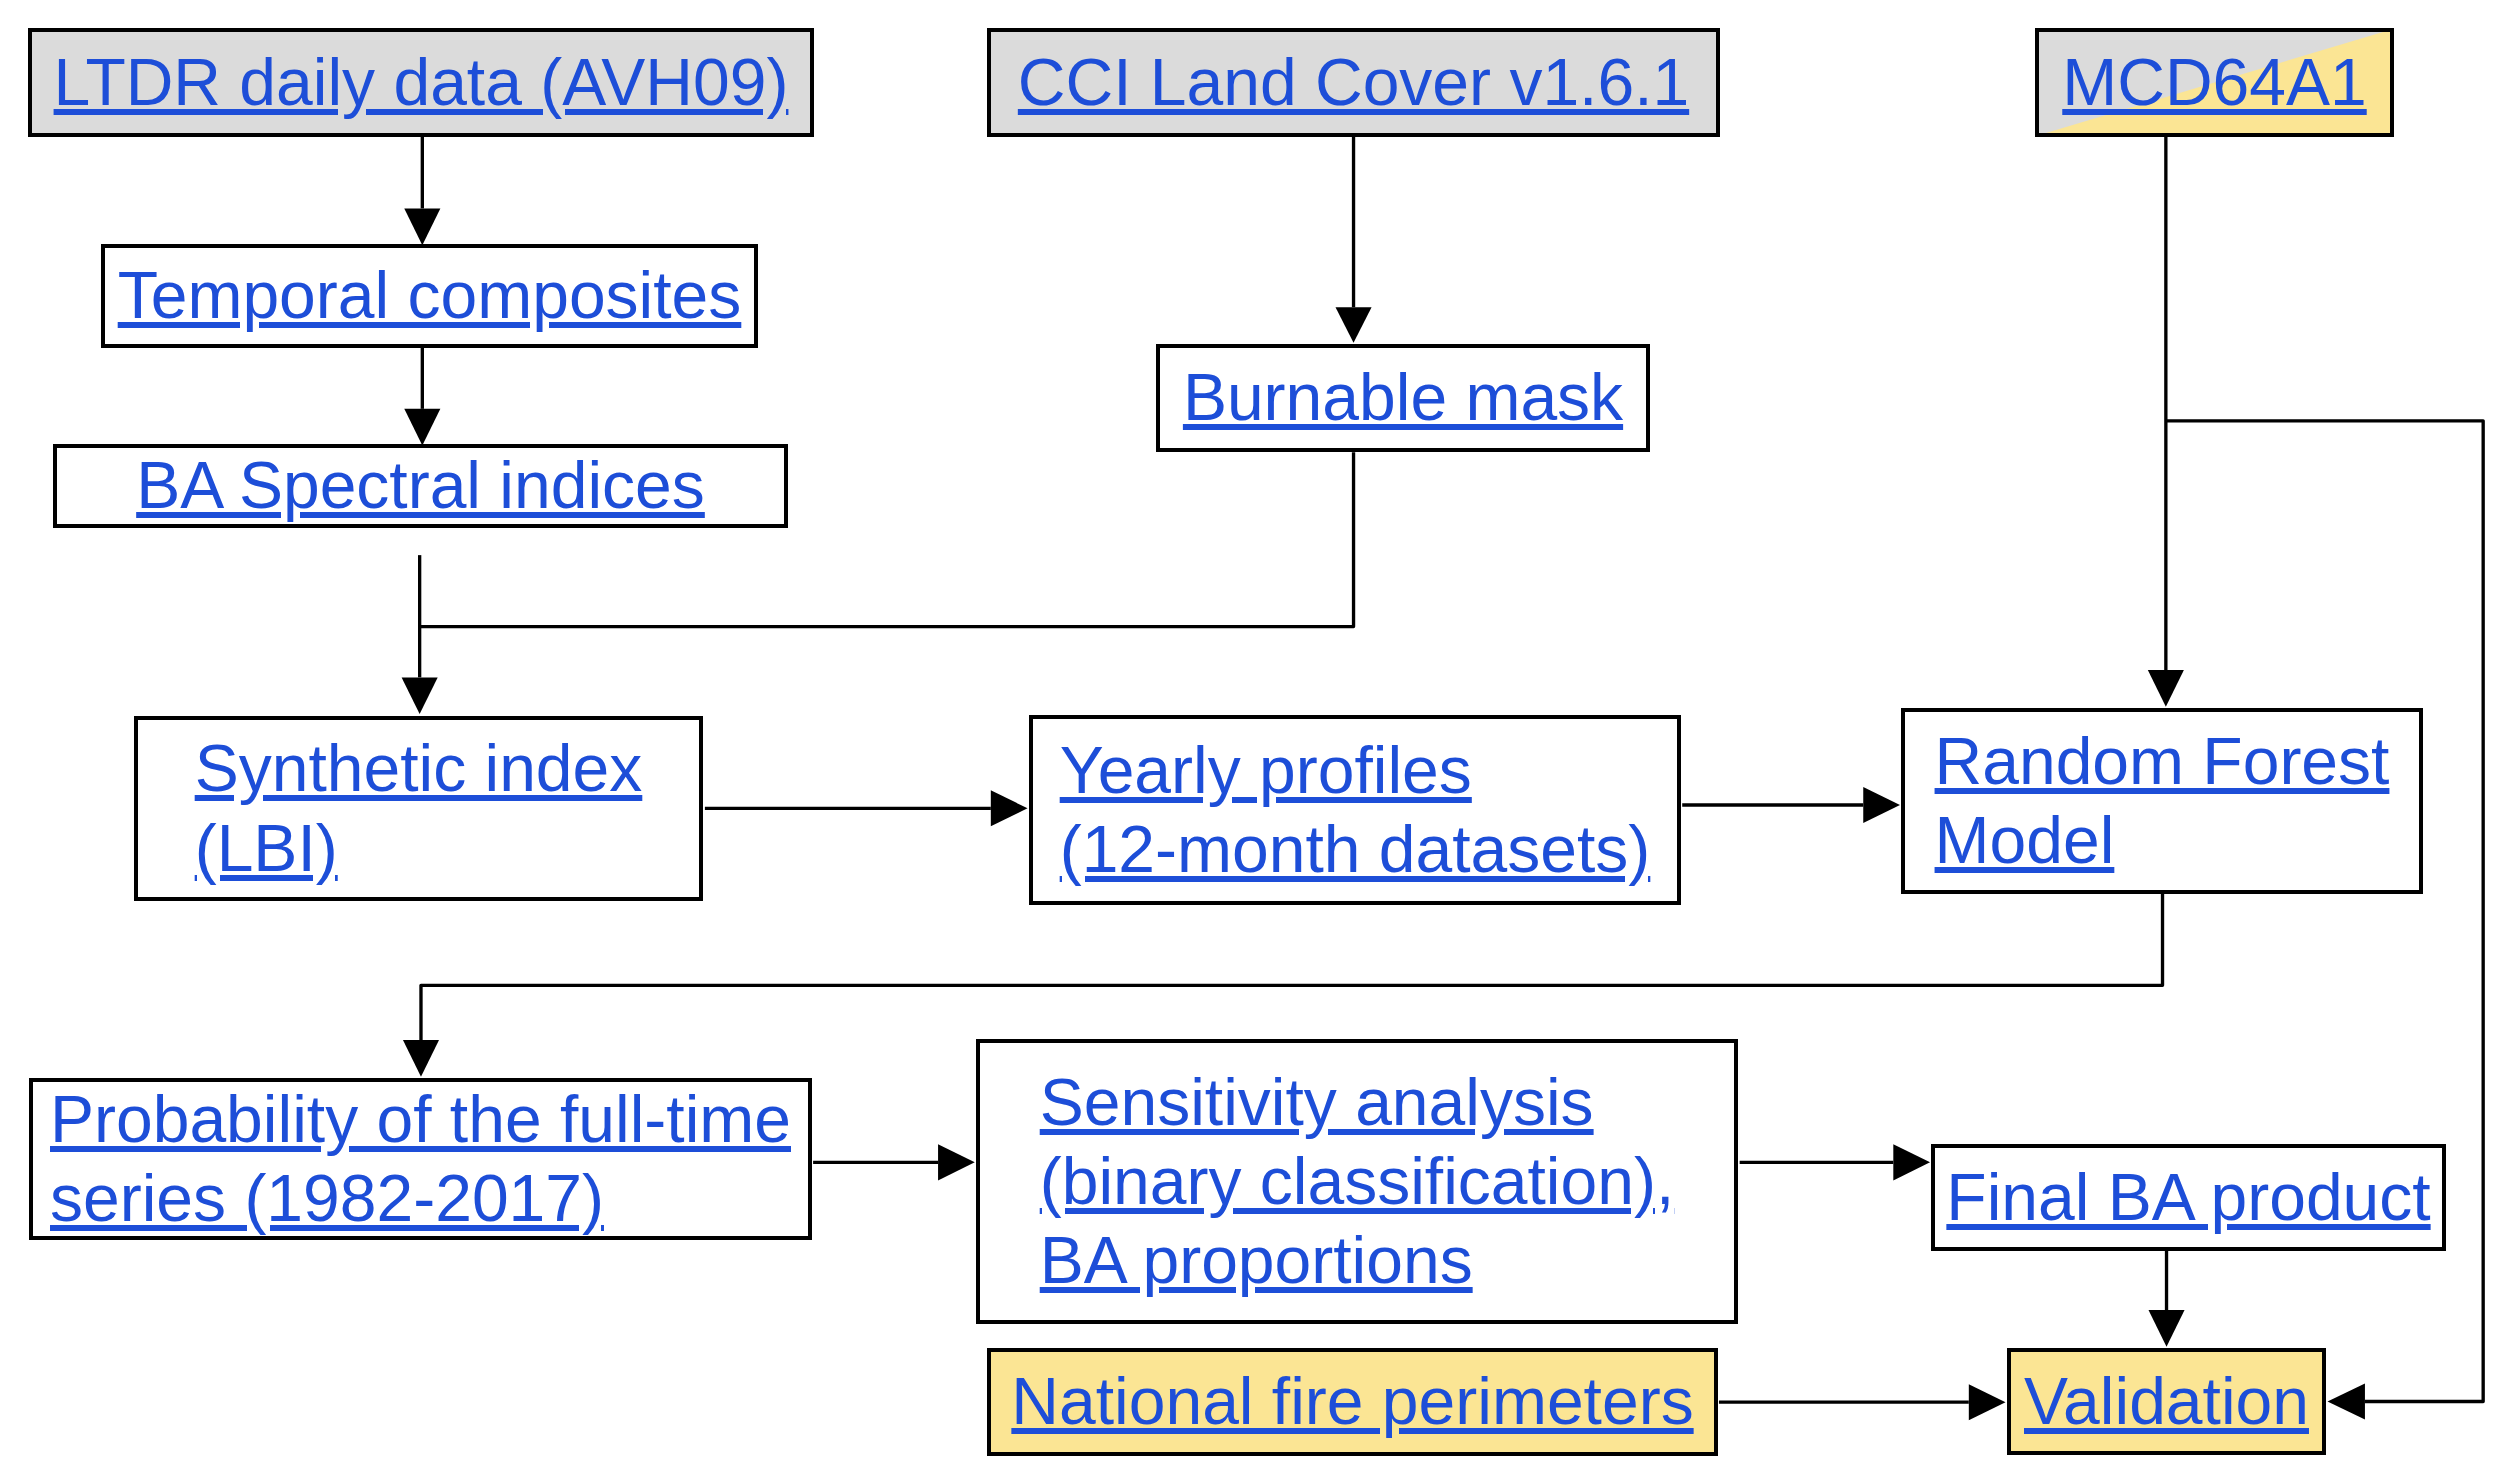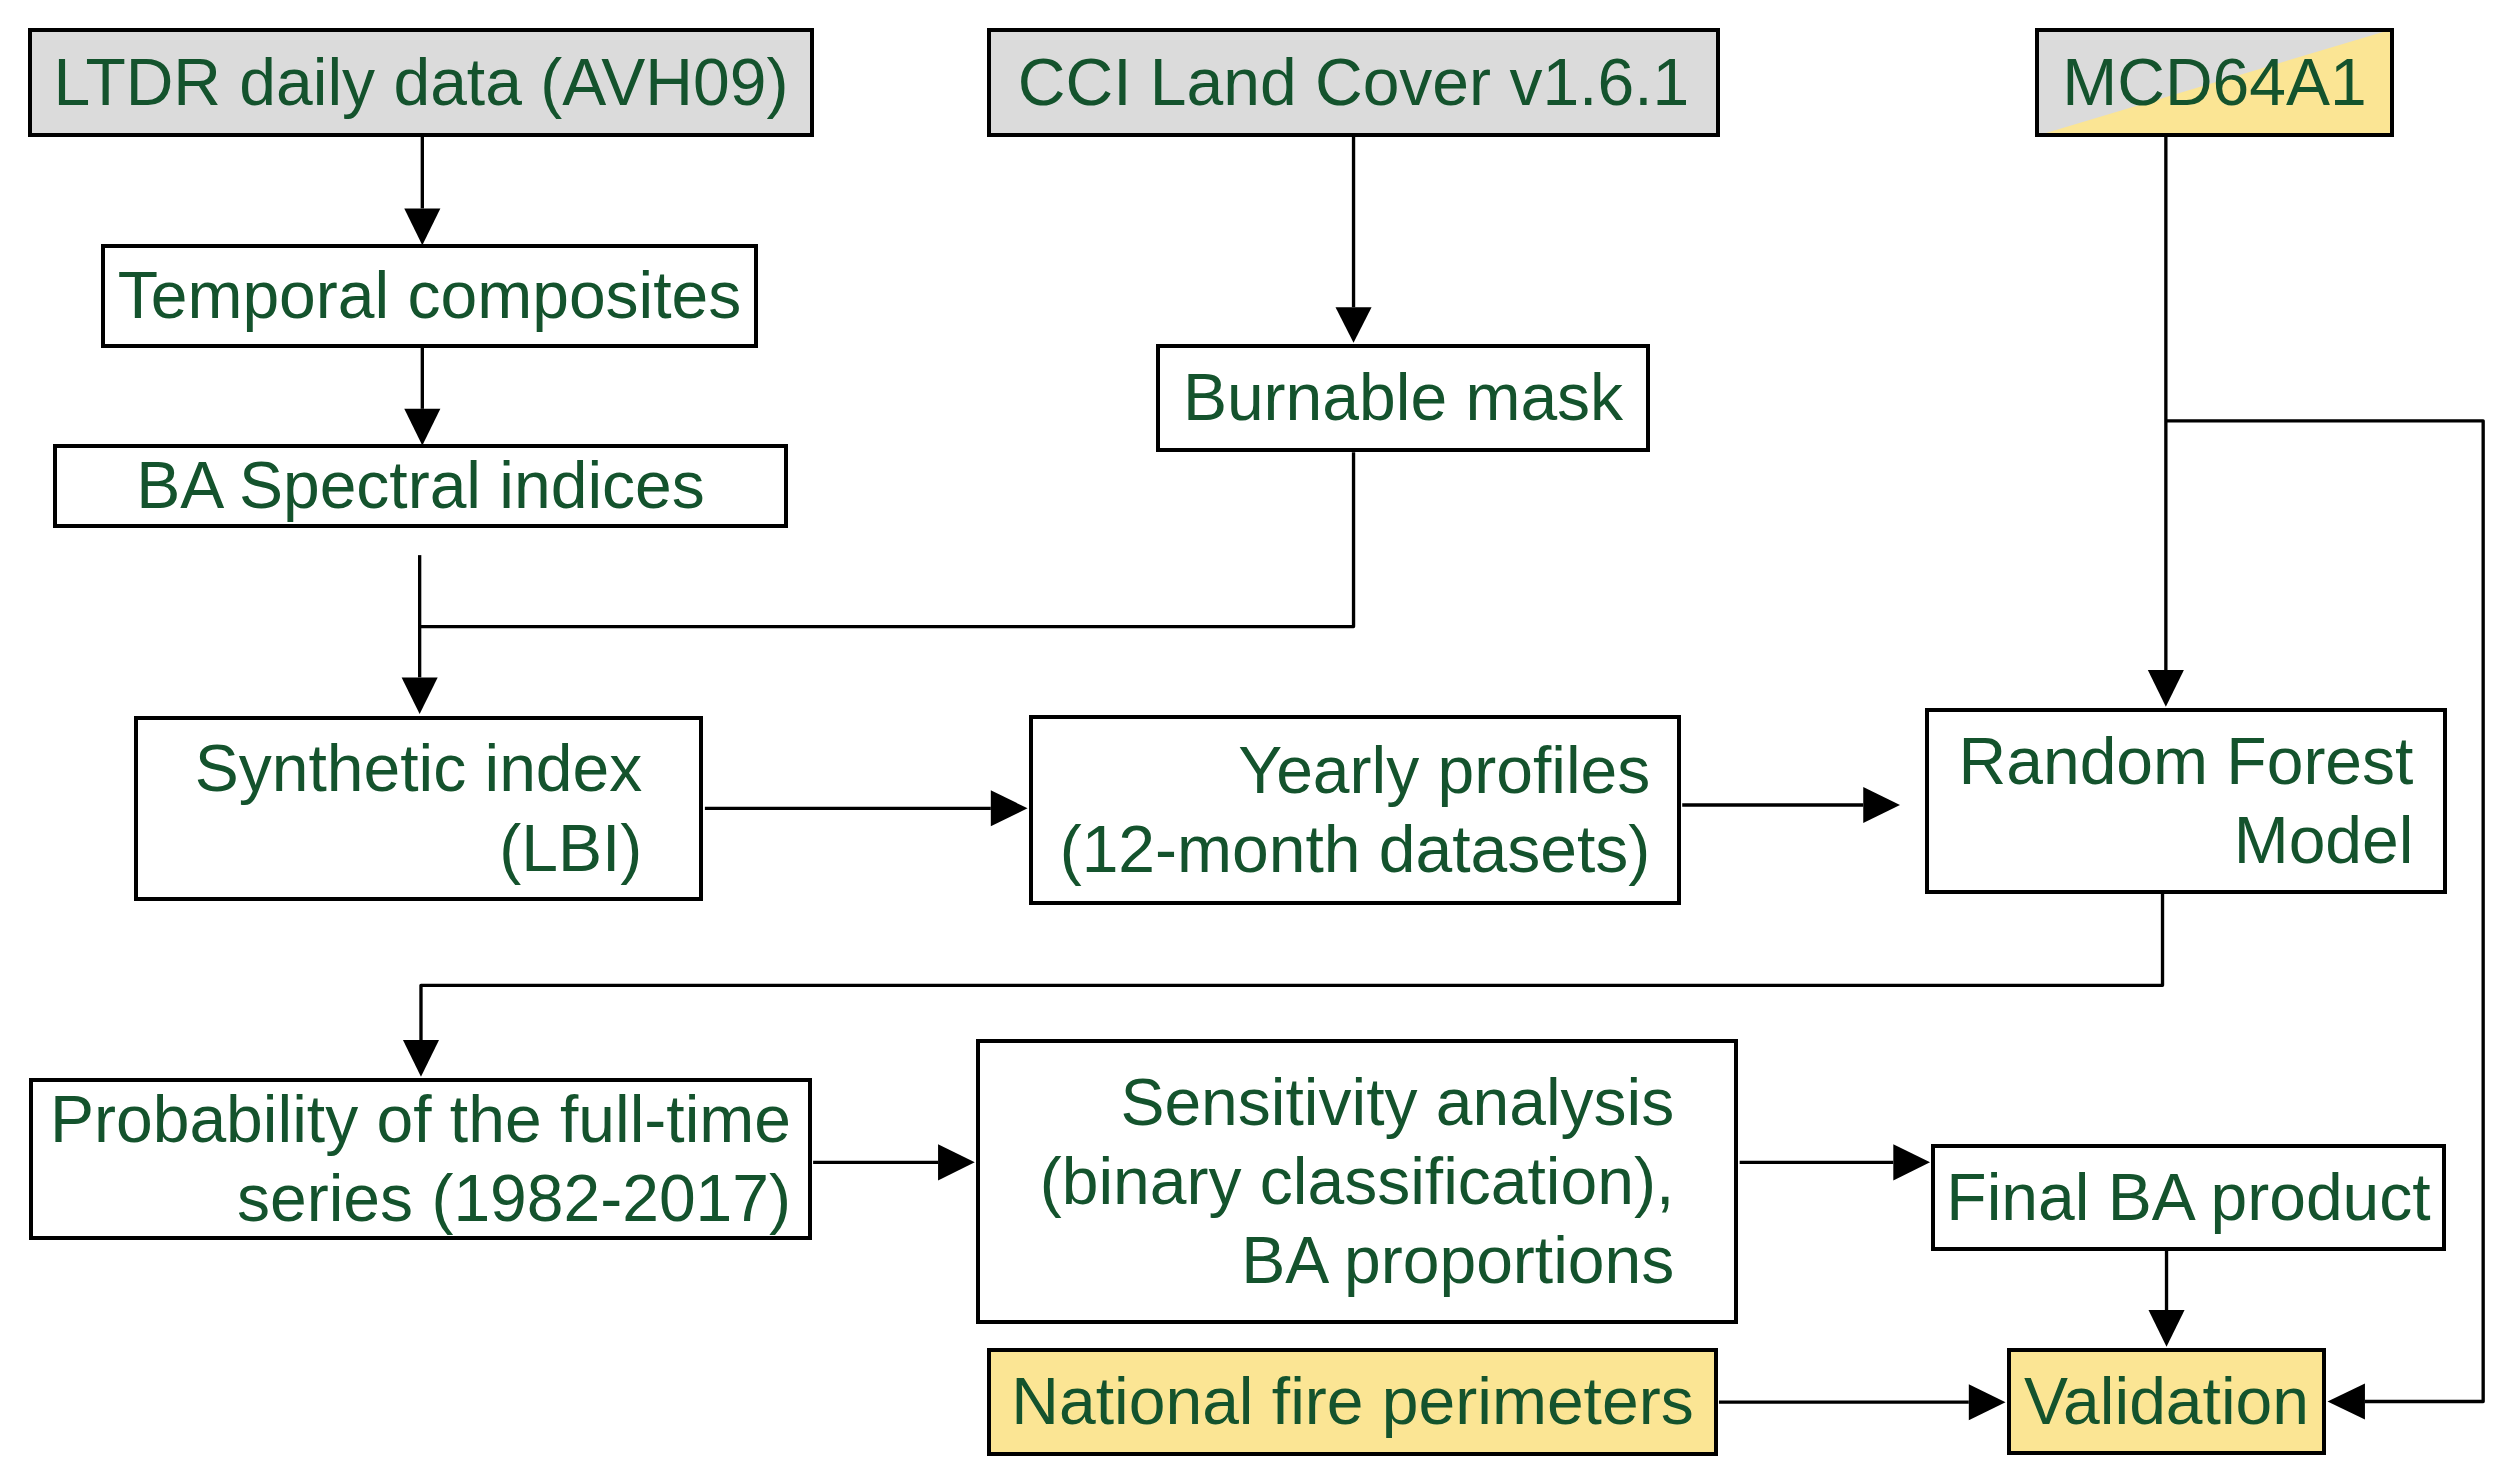--- a/index.html
+++ b/index.html
@@ -23,25 +23,26 @@
     display: block;
   }
   .node {
     position: absolute;
     box-sizing: border-box;
     border: 4px solid var(--line, #000);
     background: #ffffff;
     display: flex;
     align-items: center;
     justify-content: center;
-    text-align: right;
-    color: #14532d;
+    text-align: left;
+    color: #1d4ed8;
     font-size: 66px;
     line-height: 1.2;
     padding: 0 6.7px;
+    text-decoration: underline;
   }
   .node .label {
     white-space: pre-line;
     position: relative;
     z-index: 2;
   }
   .fill-gray   { background: var(--gray, #dbdbdb); }
   .fill-yellow { background: var(--yellow, #fbe594); }
   .fill-white  { background: #ffffff; }
   .fill-split  { background: var(--yellow, #fbe594); margin-left: 46px; }
@@ -154,21 +155,21 @@
   <div class="node fill-white" style="left:134px; top:716px; width:569px; height:185px;">
     <span class="label">Synthetic index
 (LBI)</span>
   </div>
 
   <div class="node fill-white" style="left:1029px; top:715px; width:652px; height:190px;">
     <span class="label">Yearly profiles
 (12-month datasets)</span>
   </div>
 
-  <div class="node fill-white" style="left:1901px; top:708px; width:522px; height:186px;margin-left:24px;">
+  <div class="node fill-white" style="left:1901px; top:708px; width:522px; height:186px;">
     <span class="label">Random Forest
 Model</span>
   </div>
 
   <div class="node fill-white" style="left:29px; top:1078px; width:783px; height:162px;">
     <span class="label">Probability of the full-time
 series (1982-2017)</span>
   </div>
 
   <div class="node fill-white" style="left:976px; top:1039px; width:762px; height:285px;">

